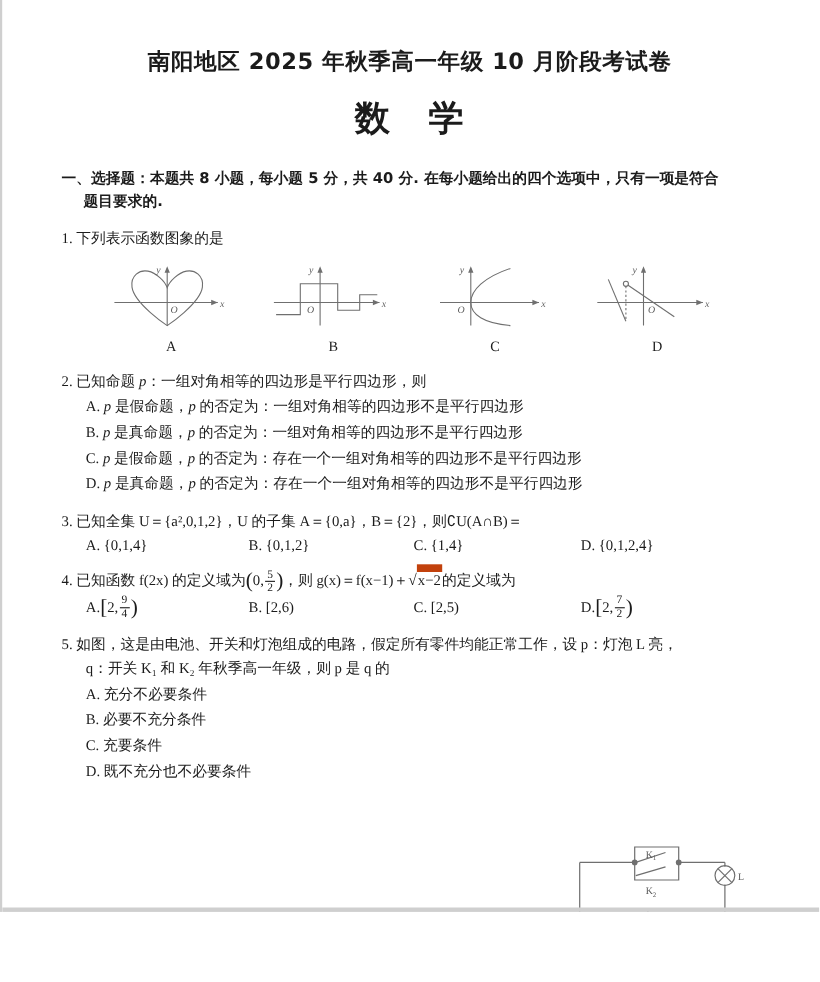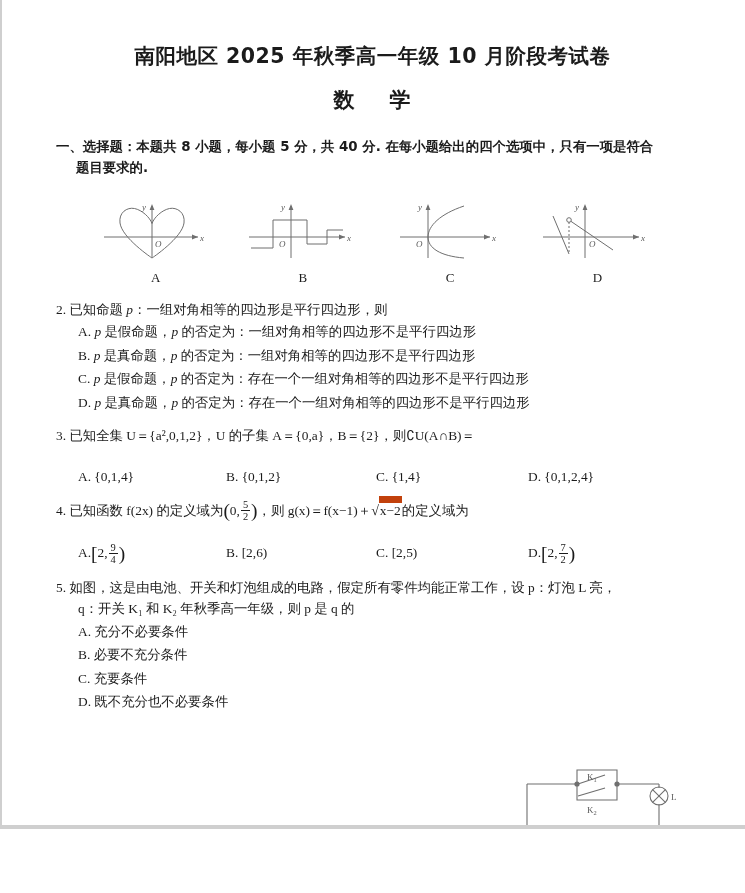--- a/index.html
+++ b/index.html
@@ -29,21 +29,21 @@
     text-align: center;
     font-weight: bold;
     font-size: 20.5px;
     letter-spacing: .5px;
     margin-top: 42px;
     font-family: "DejaVu Sans", "Liberation Sans", sans-serif;
   }
   .doc-subject {
     text-align: center;
     font-weight: bold;
-    font-size: 21px;
+    font-size: 32px;
     margin-top: 16px;
     letter-spacing: 1px;
     font-family: "DejaVu Sans", "Liberation Sans", sans-serif;
   }
   .doc-subject .gap { display: inline-block; width: 34px; }
 
   
   .notes {
     margin-top: 26px;
     padding-left: 52px;
@@ -74,21 +74,21 @@
     font-size: 13.4px;
     line-height: 1.62;
   }
   .q-stem { }
   .opts-block { padding-left: 22px; }
   .opt-line { line-height: 1.75; }
 
   .opts-row {
     display: flex;
     padding-left: 22px;
-    margin-top: 19px;
+    margin-top: 0;
   }
   .opts-row > div { }
   .ow1 { width: 148px; }
   .ow2 { width: 150px; }
   .ow3 { width: 152px; }
 
   
   .it { font-style: italic; font-family: "Liberation Serif", serif; }
   .frac {
     display: inline-block;
@@ -173,20 +173,21 @@
       <span>数</span><span class="gap"></span><span>学</span>
     </div>
 
 
     <div class="section-head">
       <span>一、选择题：本题共 8 小题，每小题 5 分，共 40 分. 在每小题给出的四个选项中，只有一项是符合</span>
       <span class="cont">题目要求的.</span>
     </div>
 
     <div class="q">
+      <div class="q-stem">1. 下列表示函数图象的是</div>
 
       <div class="fig-row">
 
         <div class="fig-cell">
           <svg width="120" height="66" viewBox="0 0 120 66">
             <g stroke="#6f6f6f" fill="none" stroke-width="1">
               <line x1="8" y1="41" x2="102" y2="41"></line>
               <polygon points="102,41 96,38.6 96,43.4" fill="#6f6f6f" stroke="none"></polygon>
               <line x1="56" y1="62" x2="56" y2="10"></line>
               <polygon points="56,8 53.6,14 58.4,14" fill="#6f6f6f" stroke="none"></polygon>

